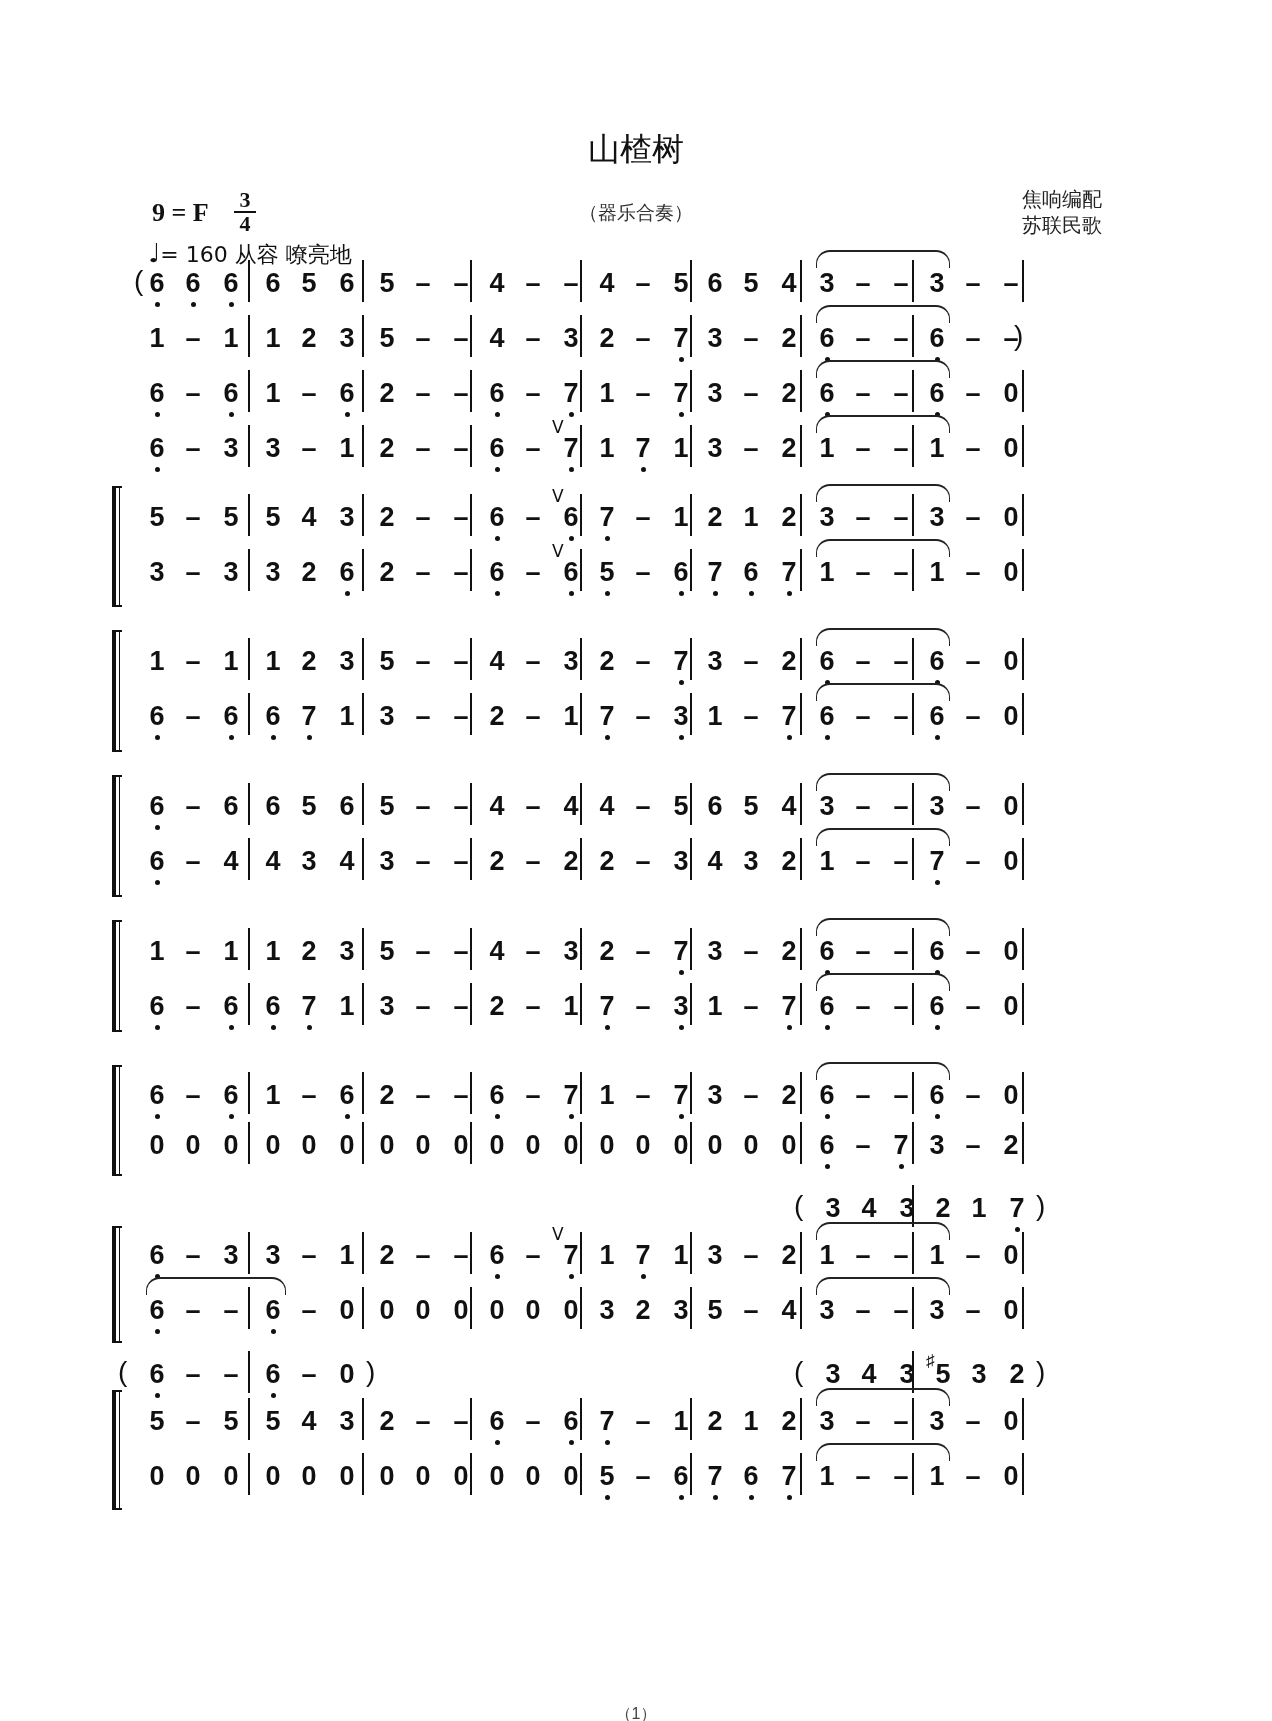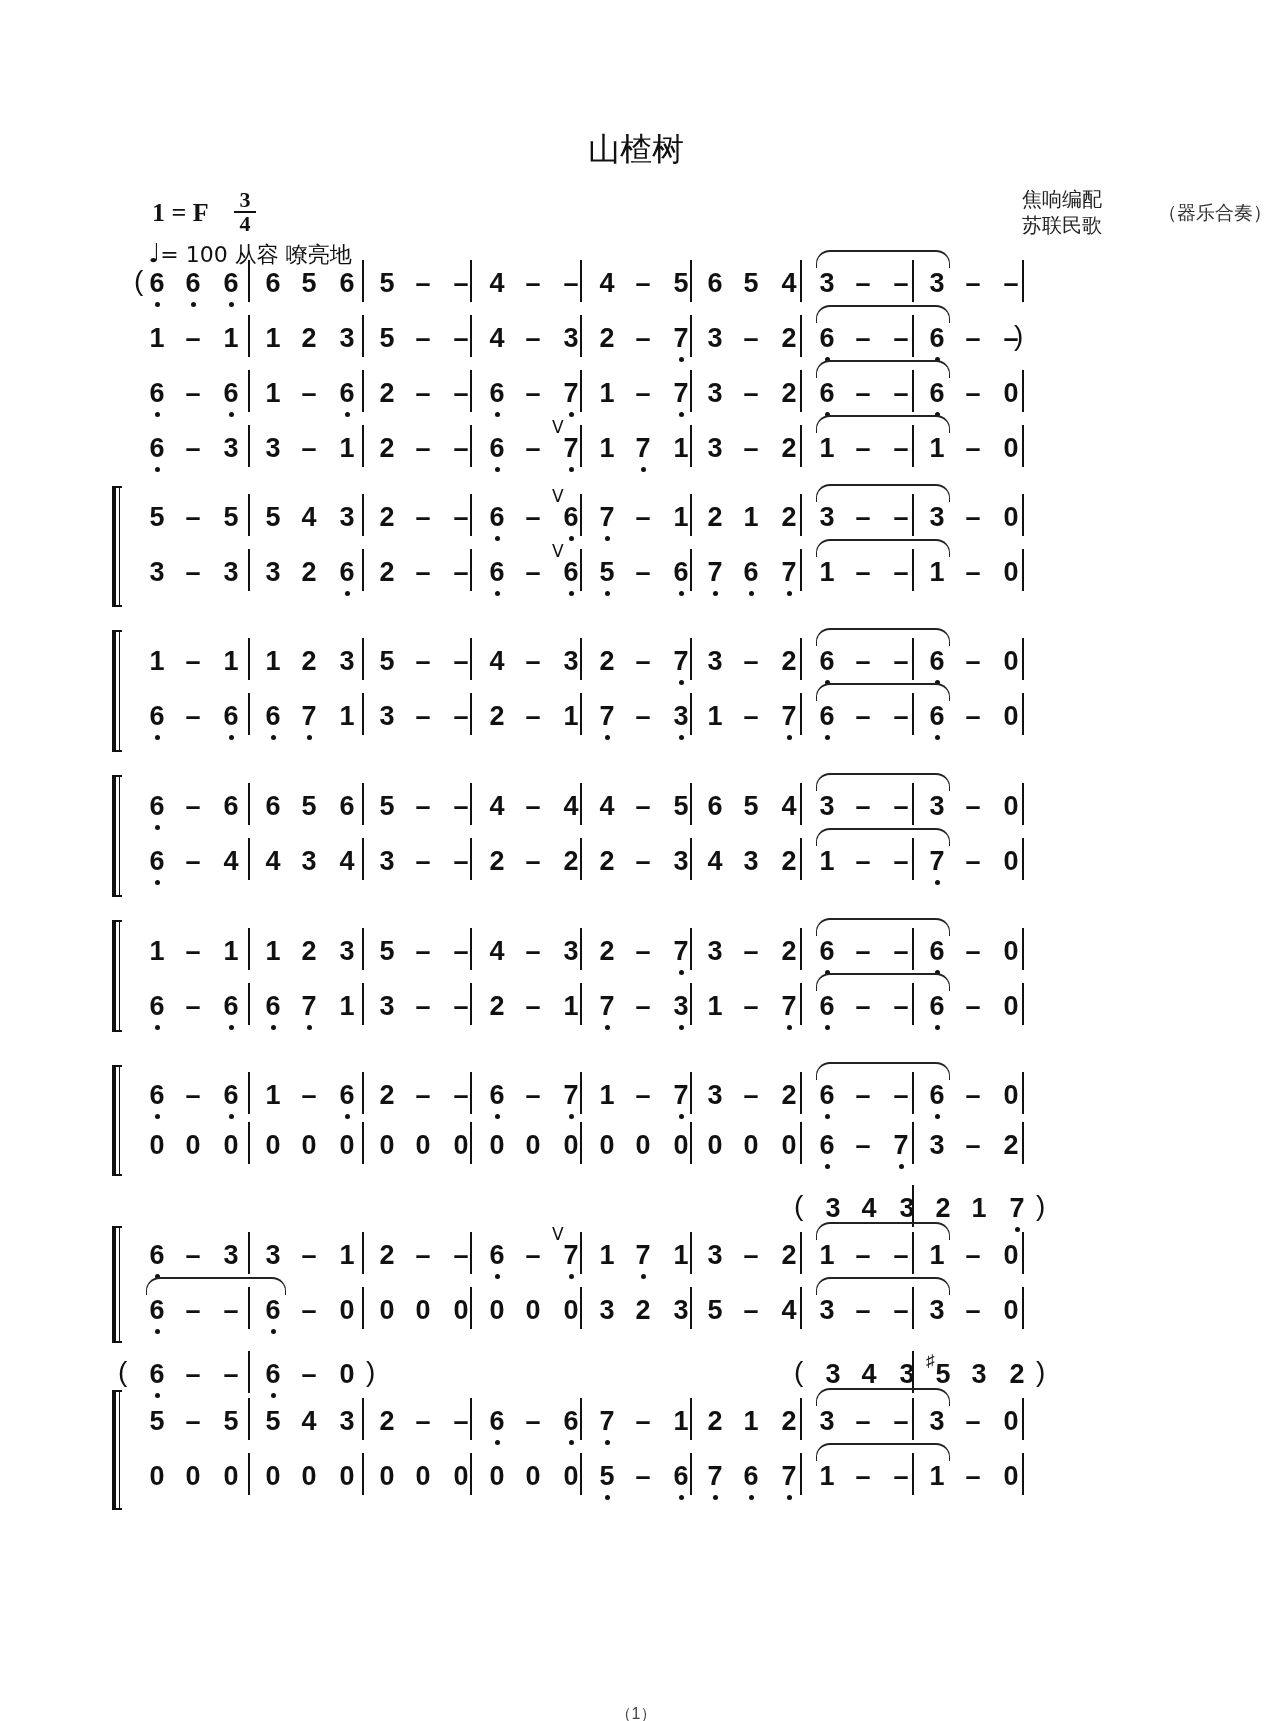--- a/index.html
+++ b/index.html
@@ -1,20 +1,20 @@
 <!DOCTYPE html>
 <html><head>
 <meta charset="utf-8">
 <style>
   html, body { margin:0; padding:0; background:#ffffff; }
   body { width:1272px; height:1721px; position:relative; overflow:hidden;
          font-family:"Liberation Sans", "DejaVu Sans", sans-serif; color:#111; }
   .title { position:absolute; top:128px; left:0; width:1272px; text-align:center;
            font-size:32px; font-family:"DejaVu Sans", sans-serif; }
-  .subtitle { position:absolute; top:200px; left:0; width:1272px; text-align:right;
+  .subtitle { position:absolute; top:200px; left:0; width:1272px; text-align:center;
               font-size:19px; font-family:"DejaVu Serif", serif; color:#333; }
   .credits { position:absolute; top:186px; left:1022px; font-size:20px; line-height:26px;
              font-family:"DejaVu Serif", serif; color:#222; }
   .key { position:absolute; top:198px; left:152px; font-size:26px; font-weight:bold;
          font-family:"Liberation Serif", serif; }
   .timesig { position:absolute; top:190px; left:234px; width:22px; text-align:center;
              font-family:"Liberation Serif", serif; font-weight:bold; font-size:22px; line-height:20px; }
   .tempo { position:absolute; top:238px; left:148px; font-size:22px; font-family:"DejaVu Sans", sans-serif; }
   .tempo .q { font-size:26px; }
   .row { position:absolute; left:0; width:1272px; height:44px; }
@@ -32,28 +32,28 @@
          border-radius:14px 14px 0 0; box-sizing:border-box; border-bottom:none; }
   .brace { position:absolute; left:112px; width:10px; border-left:4px solid #111;
            border-top:2px solid #111; border-bottom:2px solid #111; box-sizing:border-box; }
   .brace::after { content:""; position:absolute; left:3px; top:0; bottom:0; width:1px; background:#111; }
   .pagenum { position:absolute; top:1704px; left:0; width:1272px; text-align:center; font-size:16px; color:#444; }
 </style>
 </head>
 <body>
 
 <div class="title">山楂树</div>
-<div class="key">1 = F</div>
+<div class="key">9 = F</div>
 <div class="timesig">
   <div>3</div>
   <div style="border-top:2px solid #111;margin:1px 0;"></div>
   <div>4</div>
 </div>
 <div class="tempo">
-  <span class="q">♩</span><span>= 100 从容 嘹亮地</span>
+  <span class="q">♩</span><span>= 160 从容 嘹亮地</span>
 </div>
 <div class="subtitle">（器乐合奏）</div>
 <div class="credits">
   <div>焦响编配</div>
   <div>苏联民歌</div>
 </div>
 
 <div id="score">
     <div class="row" style="top: 266px;">
       <div class="paren" style="left: 134px;">(</div>

